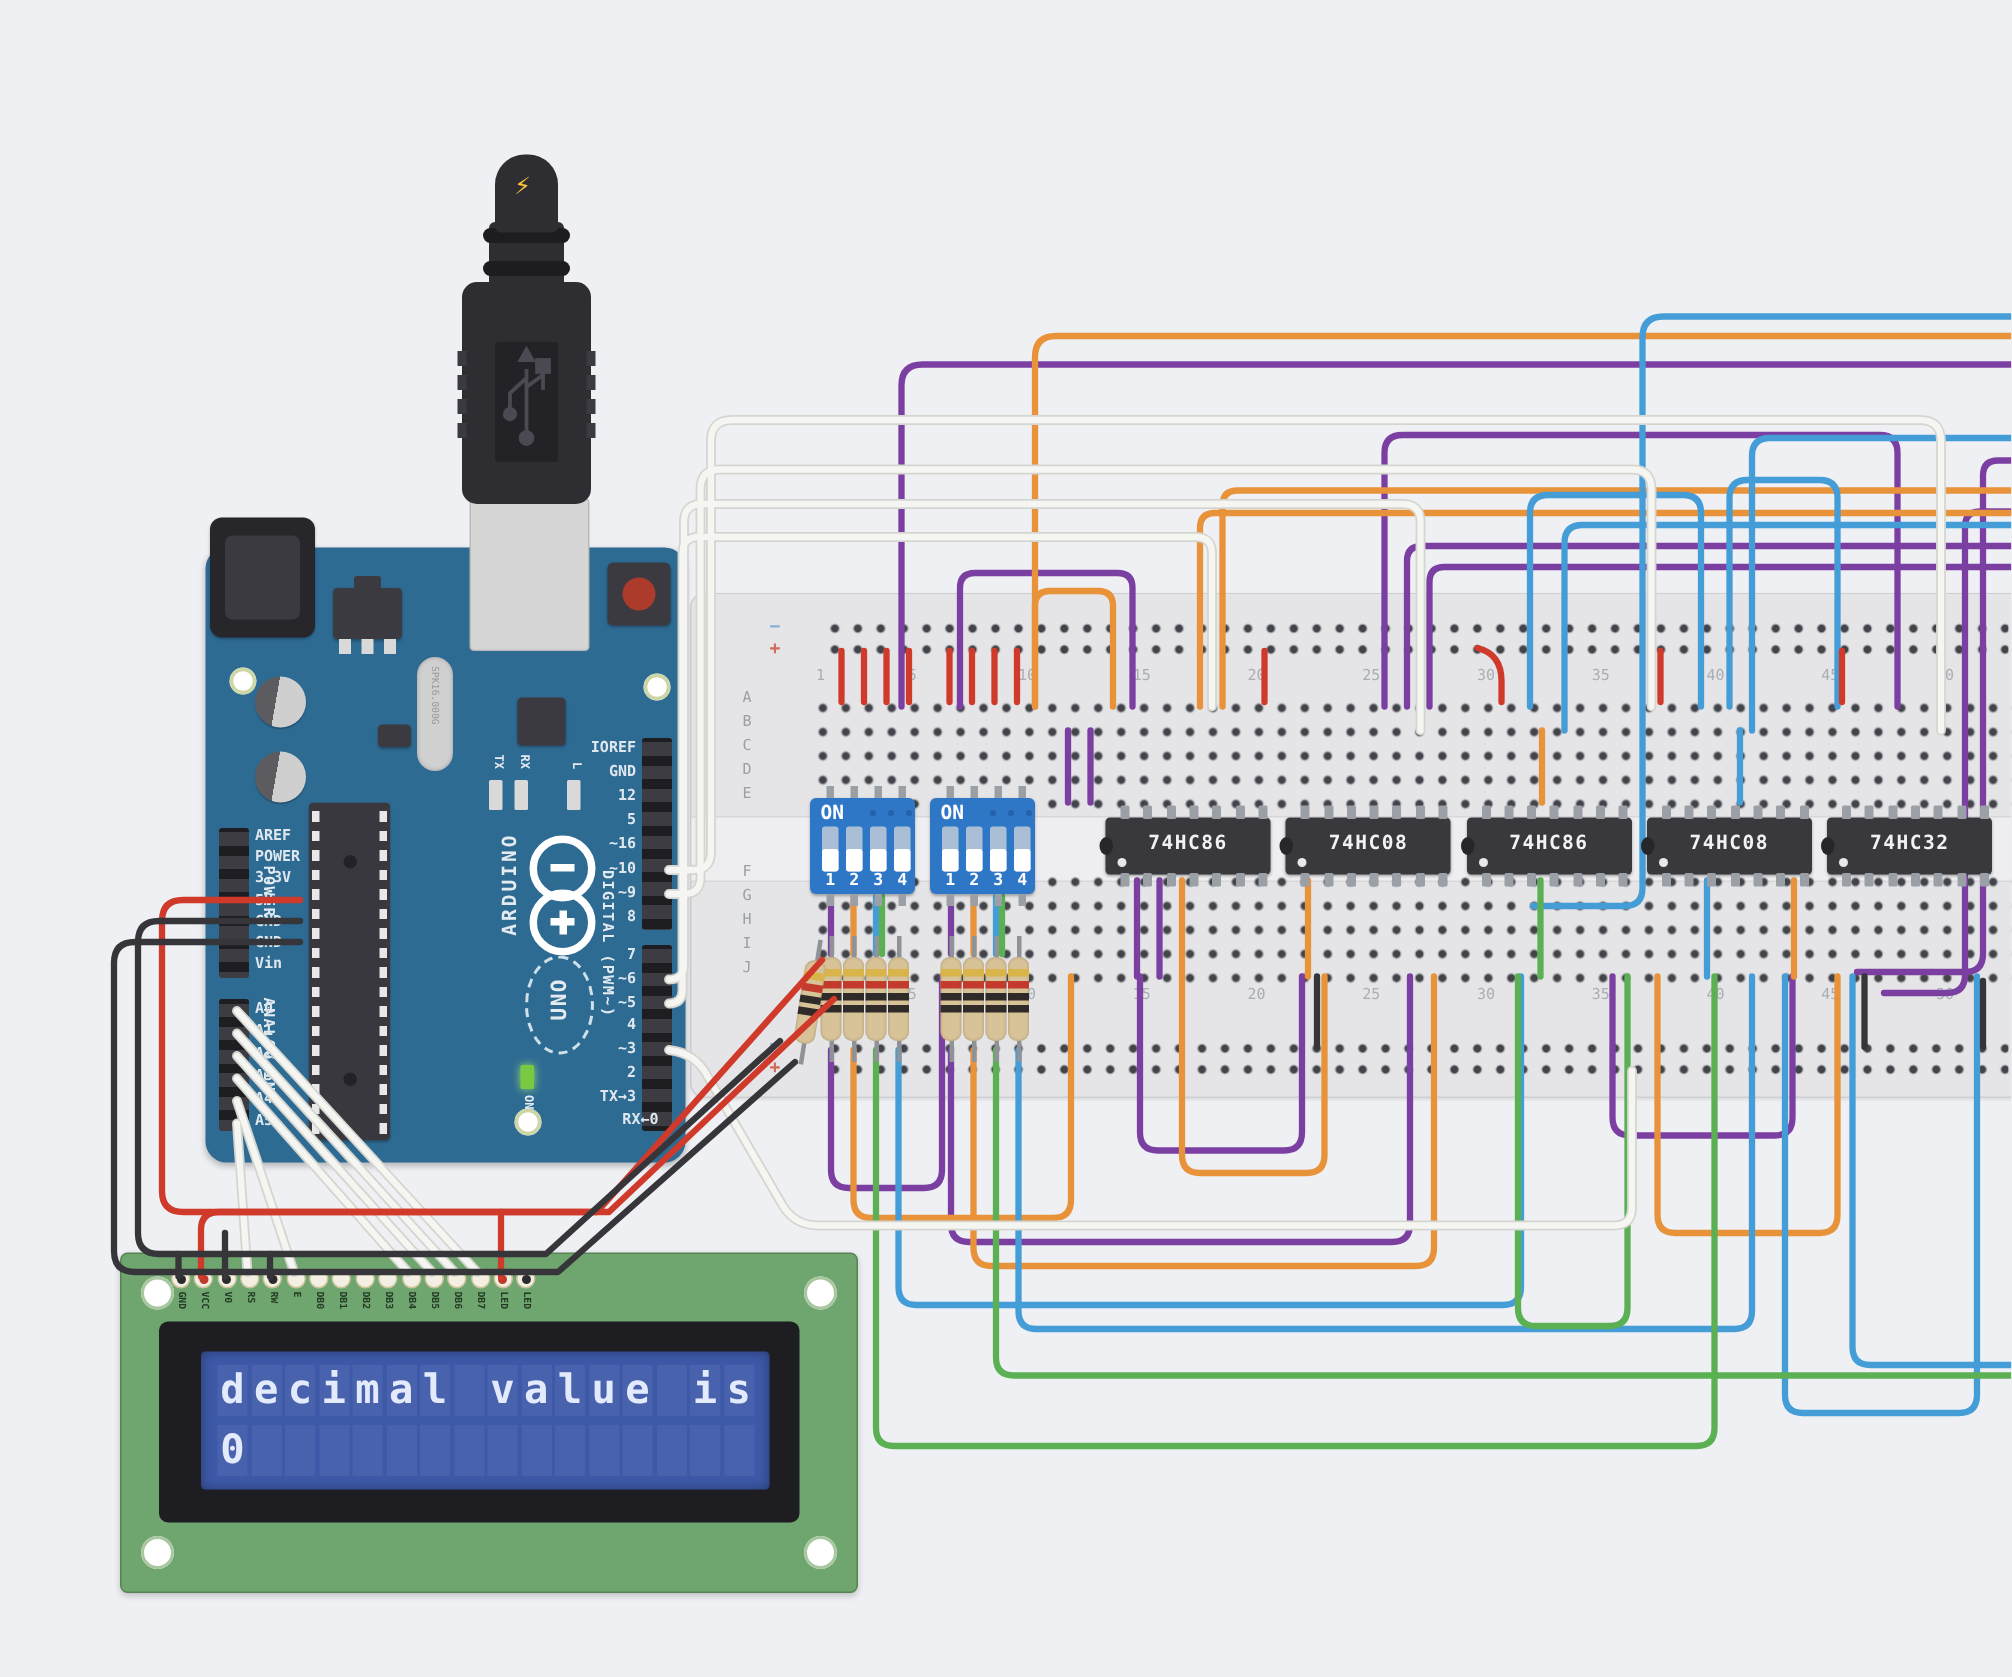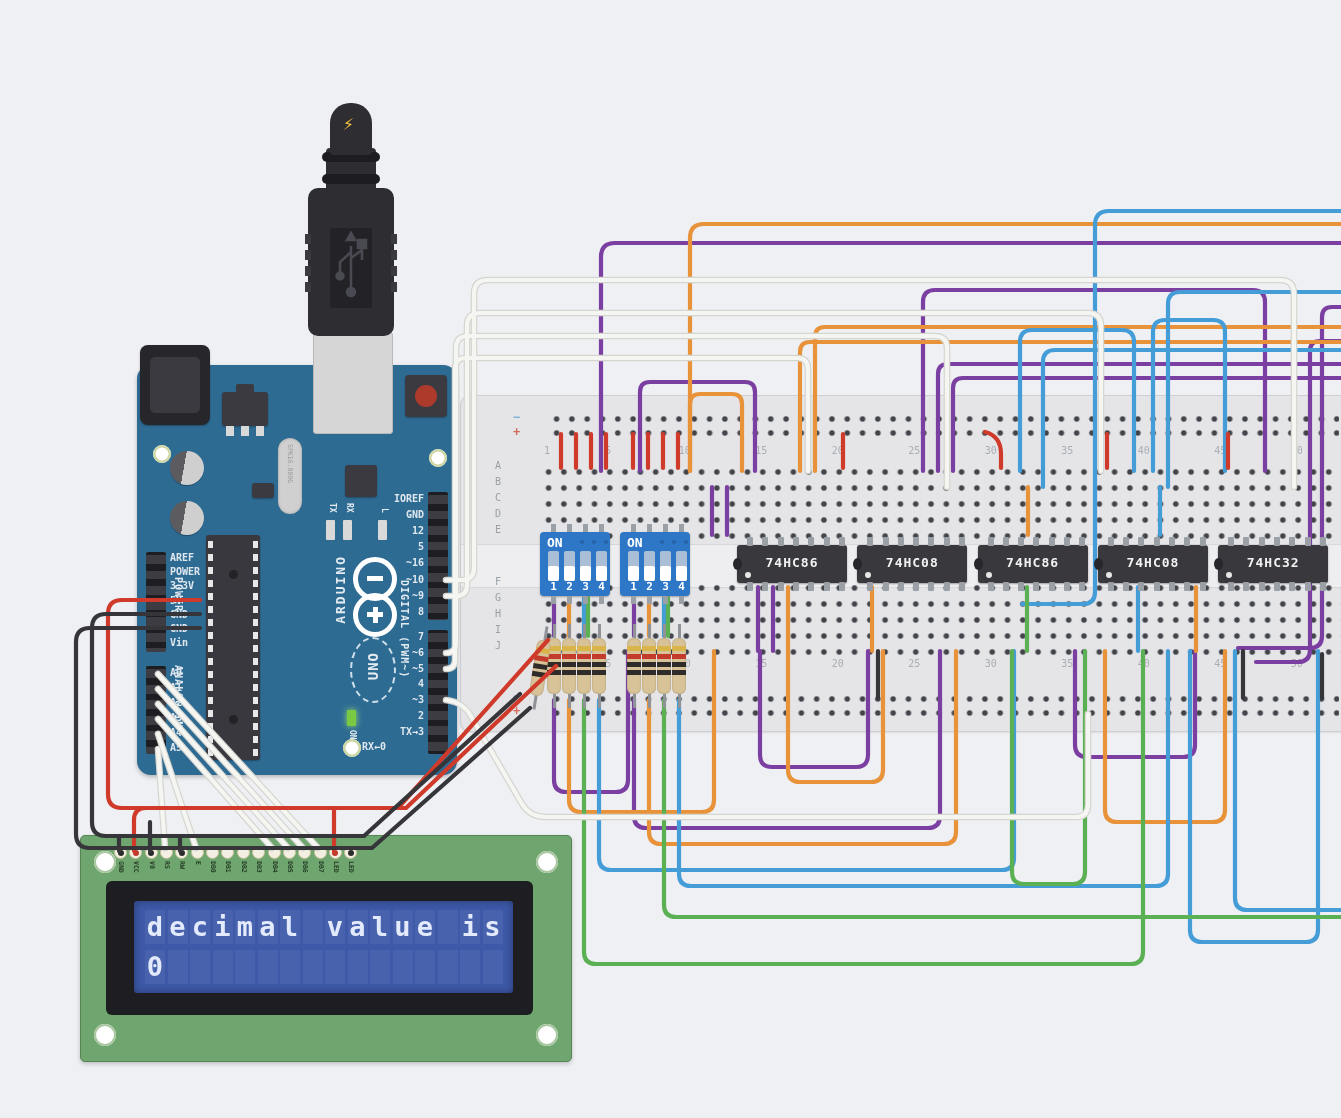--- a/index.html
+++ b/index.html
@@ -544,21 +544,21 @@
         <div class="pinlbl" style="left: 225px; top: 210px; width: 62px; text-align: right;">~10</div>
         <div class="pinlbl" style="left: 225px; top: 226px; width: 62px; text-align: right;">~9</div>
         <div class="pinlbl" style="left: 225px; top: 242px; width: 62px; text-align: right;">8</div>
         <div class="pinlbl" style="left: 225px; top: 267px; width: 62px; text-align: right;">7</div>
         <div class="pinlbl" style="left: 225px; top: 283px; width: 62px; text-align: right;">~6</div>
         <div class="pinlbl" style="left: 225px; top: 299px; width: 62px; text-align: right;">~5</div>
         <div class="pinlbl" style="left: 225px; top: 314px; width: 62px; text-align: right;">4</div>
         <div class="pinlbl" style="left: 225px; top: 330px; width: 62px; text-align: right;">~3</div>
         <div class="pinlbl" style="left: 225px; top: 346px; width: 62px; text-align: right;">2</div>
         <div class="pinlbl" style="left: 225px; top: 362px; width: 62px; text-align: right;">TX→3</div>
-        <div class="pinlbl" style="left: 225px; top: 377px; width: 62px; ">RX←0</div>
+        <div class="pinlbl" style="left: 240px; top: 377px; width: 62px; text-align: right;">RX←0</div>
         <div class="pinlbl" style="left: 33px; top: 188px;">AREF</div>
         <div class="pinlbl" style="left: 33px; top: 202.2px;">POWER</div>
         <div class="pinlbl" style="left: 33px; top: 216.4px;">3.3V</div>
         <div class="pinlbl" style="left: 33px; top: 230.6px;">5V</div>
         <div class="pinlbl" style="left: 33px; top: 244.8px;">GND</div>
         <div class="pinlbl" style="left: 33px; top: 259px;">GND</div>
         <div class="pinlbl" style="left: 33px; top: 273.2px;">Vin</div>
         <div class="pinlbl" style="left: 33px; top: 303px;">A0</div>
         <div class="pinlbl" style="left: 33px; top: 318px;">A1</div>
         <div class="pinlbl" style="left: 33px; top: 333px;">A2</div>

